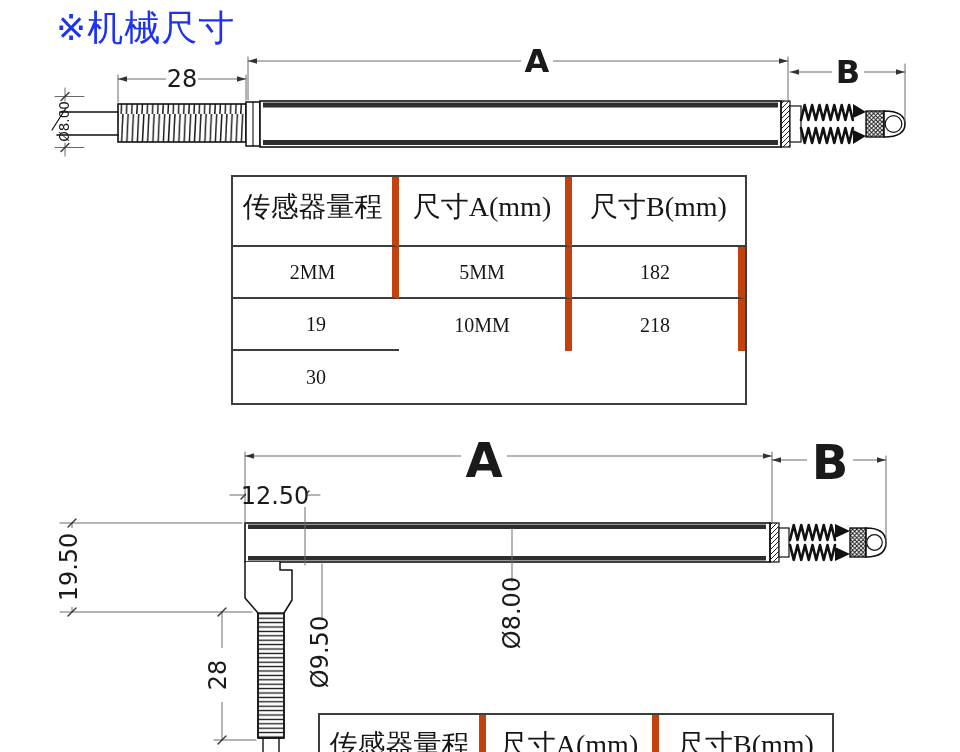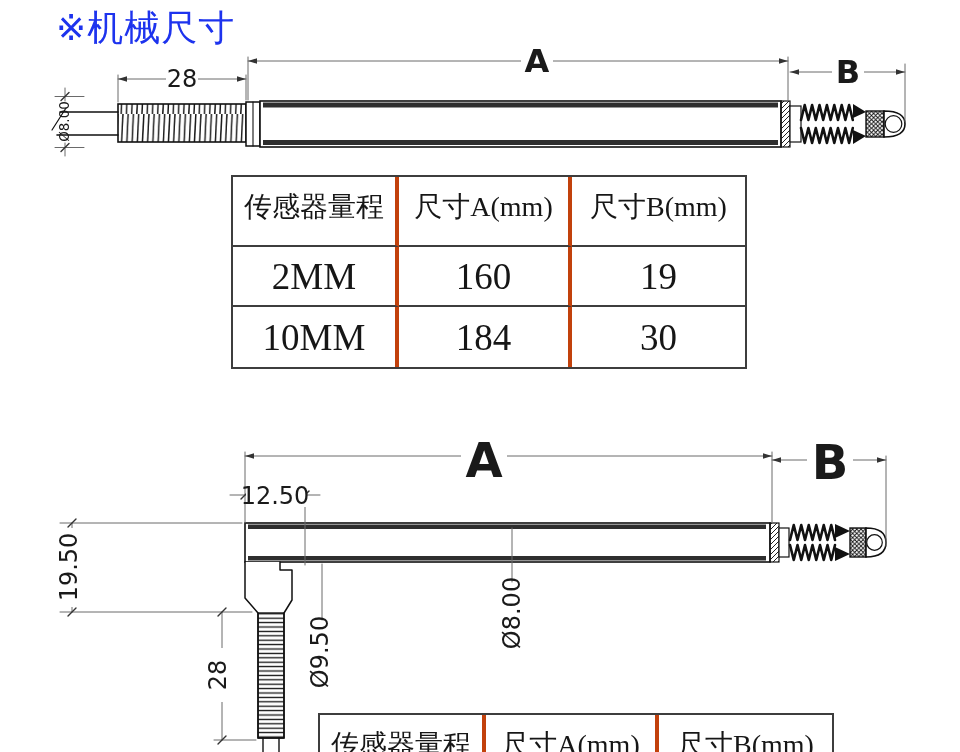--- a/index.html
+++ b/index.html
@@ -17,27 +17,27 @@
   .dimLetter{font-size:32px;font-weight:bold;}
   .dimLetterBig{font-size:48px;font-weight:bold;}
   .dimNum{font-size:24px;}
   .dimNumSmall{font-size:13.5px;}
   .dims-table{
     position:absolute;display:grid;background:#ffffff;
     border:2px solid #3d3d3d;
     font-family:"Liberation Serif","DejaVu Serif",serif;color:#161616;
   }
   .dims-table .cell{
-    border-right:4px solid #c2410c;border-bottom:2px solid #3d3d3d;
+    border-right:7px solid #c2410c;border-bottom:2px solid #3d3d3d;
     display:flex;justify-content:center;box-sizing:border-box;background:#fff;
   }
   .dims-table .cell.last-col{border-right:none;}
   .dims-table .cell.last-row{border-bottom:none;}
   .dims-table .hcell{height:70px;align-items:flex-start;padding-top:11px;font-size:28px;}
-  .dims-table .dcell{height:60px;align-items:center;font-size:37px;}
+  .dims-table .dcell{height:52px;align-items:center;font-size:20px;}
   #table1{left:231px;top:175px;grid-template-columns:166px 173px 173px;}
   #table2{left:318px;top:713px;grid-template-columns:166px 173px 173px;}
 </style>
 </head>
 <body>
 
 <svg class="drawing" width="960" height="752" viewBox="0 0 960 752">
   <defs>
     <pattern id="pThreadA" width="5.2" height="38" patternUnits="userSpaceOnUse">
       <path d="M3.4,0 L1.6,38" stroke="#111" stroke-width="1.4" fill="none"></path>
@@ -224,25 +224,26 @@
 
 <div class="page-title">※机械尺寸</div>
 
 <div class="dims-table" id="table1">
   <div class="cell hcell">传感器量程</div>
   <div class="cell hcell">尺寸A(mm)</div>
   <div class="cell hcell last-col">尺寸B(mm)</div>
 
   <div class="cell dcell">2MM</div>
 
-  <div class="cell dcell">160</div>
+  <div class="cell dcell">5MM</div>
+  <div class="cell dcell">182</div>
   <div class="cell dcell last-col">19</div>
 
   <div class="cell dcell last-row">10MM</div>
-  <div class="cell dcell last-row">184</div>
+  <div class="cell dcell last-row">218</div>
   <div class="cell dcell last-row last-col">30</div>
 </div>
 
 <div class="dims-table" id="table2">
   <div class="cell hcell">传感器量程</div>
   <div class="cell hcell">尺寸A(mm)</div>
   <div class="cell hcell last-col">尺寸B(mm)</div>
 </div>
 
 </body></html>

